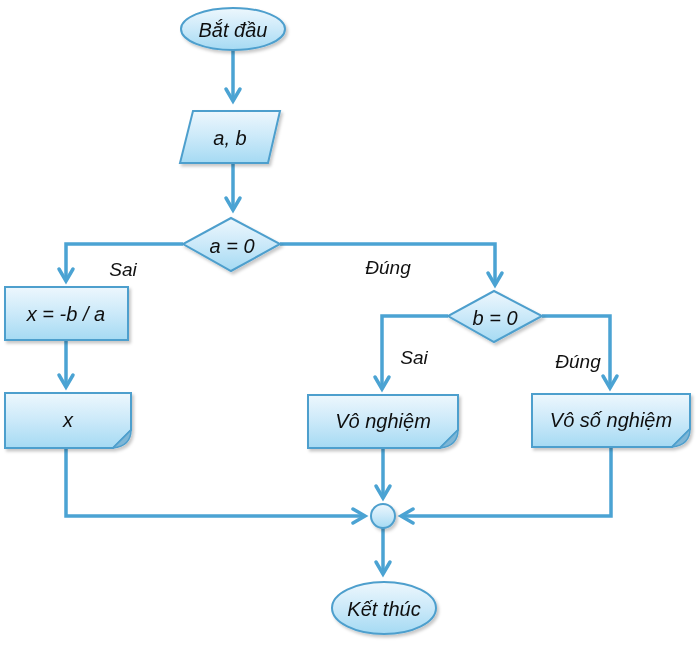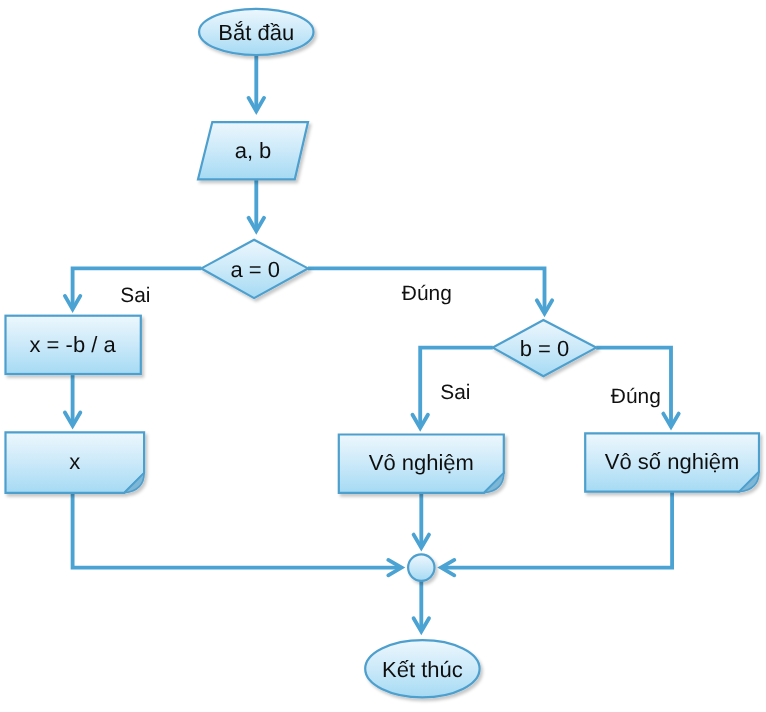--- a/index.html
+++ b/index.html
@@ -6,20 +6,21 @@
     margin: 0;
     padding: 0;
     background: #ffffff;
   }
   #canvas {
     position: relative;
     width: 624px;
     height: 647px;
     background: #ffffff;
     font-family: "Liberation Sans", sans-serif;
+    font-style: italic;
   }
   svg { display: block; }
   .edge {
     fill: none;
     stroke: #4BA3D3;
     stroke-width: 3.5;
   }
   .shape {
     stroke: #4E9FCD;
     stroke-width: 2;

